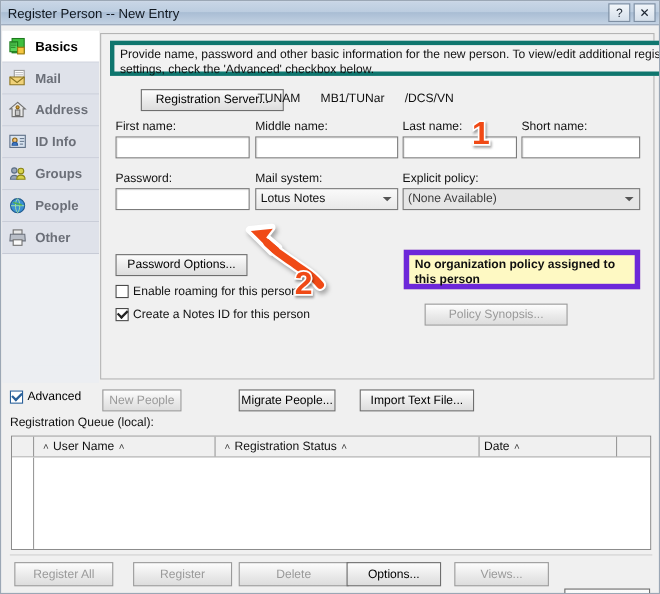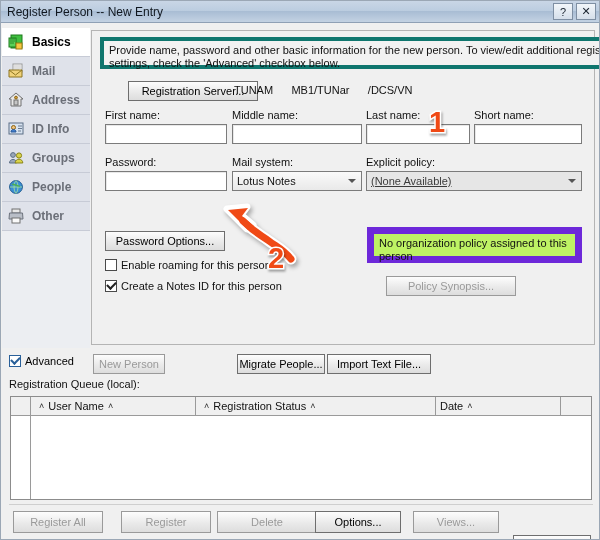--- a/index.html
+++ b/index.html
@@ -135,21 +135,21 @@
     position: absolute;
     height: 20px;
     background: linear-gradient(to bottom,#fafafa,#e9e9e9);
     border: 1px solid #7b7b7b;
     display: flex; align-items: center;
     padding-left: 4px;
     font-size: 11px;
     color: #111;
     cursor: default;
   }
-  .combo.disabled { background: #e6e6e6; color: #3c3c3c; text-decoration: underline; }
+  .combo.disabled { background: #e6e6e6; color: #3c3c3c; }
   .combo .caret {
     margin-left: auto; margin-right: 5px;
     width: 0; height: 0;
     border-left: 4px solid transparent;
     border-right: 4px solid transparent;
     border-top: 4px solid #555;
   }
 
   .pw-opt-btn {
     position: absolute; left: 13px; top: 200px;
@@ -172,25 +172,26 @@
   .chk.checked::after {
     content: "";
     width: 7px; height: 4px;
     border-left: 2px solid #222;
     border-bottom: 2px solid #222;
     transform: rotate(-45deg) translate(1px,-1px);
   }
   .policy-box {
     position: absolute; left: 275px; top: 196px;
     width: 215px; height: 36px;
-    background: #bef264;
-    border: 7px solid #6d28d9;
+    background: #fef9c3;
+    border: 5px solid #6d28d9;
     padding: 3px 5px;
     font-size: 11px; line-height: 13px;
     color: #111;
+    font-weight: bold;
   }
   .policy-btn {
     position: absolute; left: 275px; top: 245px;
     width: 130px; height: 20px; margin-left: 19px;
   }
 
   
   .adv-row {
     position: absolute; left: 8px; top: 354px;
     display: flex; align-items: flex-end;
@@ -407,22 +408,22 @@
 
     <div class="policy-box">No organization policy assigned to this person</div>
     <div class="btn policy-btn disabled">Policy Synopsis...</div>
   </div>
 
   <div class="adv-row">
     <span class="chk blue checked"></span>
     <span>Advanced</span>
   </div>
 
-  <div class="btn mid-btn disabled" style="left:92px;  top:353px; width:72px;">New Person</div>
-  <div class="btn mid-btn" style="left:216px; top:353px; width:88px;margin-left:20px;">Migrate People...</div>
+  <div class="btn mid-btn disabled" style="left:92px;  top:353px; width:72px;">New People</div>
+  <div class="btn mid-btn" style="left:216px; top:353px; width:88px;">Migrate People...</div>
   <div class="btn mid-btn" style="left:326px; top:353px; width:104px;">Import Text File...</div>
 
   <div class="queue-label">Registration Queue (local):</div>
 
   <div class="table-wrap">
     <div class="thead">
       <div class="th" style="width:20px;"></div>
       <div class="th" style="width:165px;">
         <span class="sortcaret">˄</span>
         <span>User Name</span>

